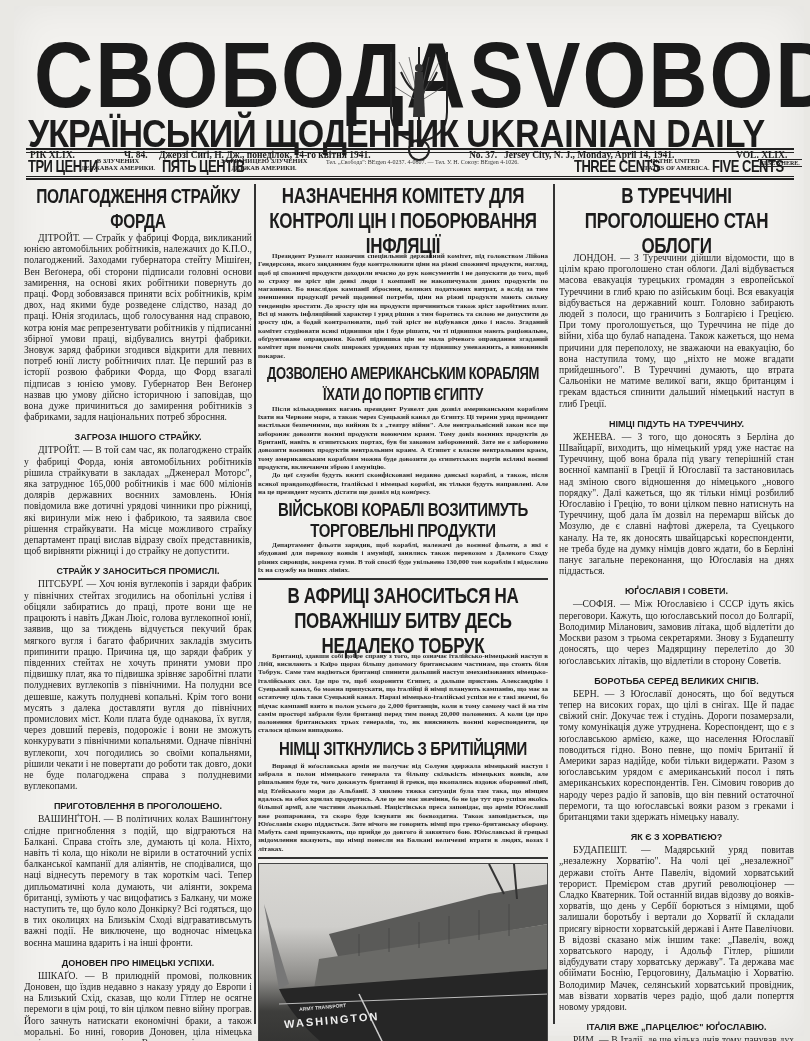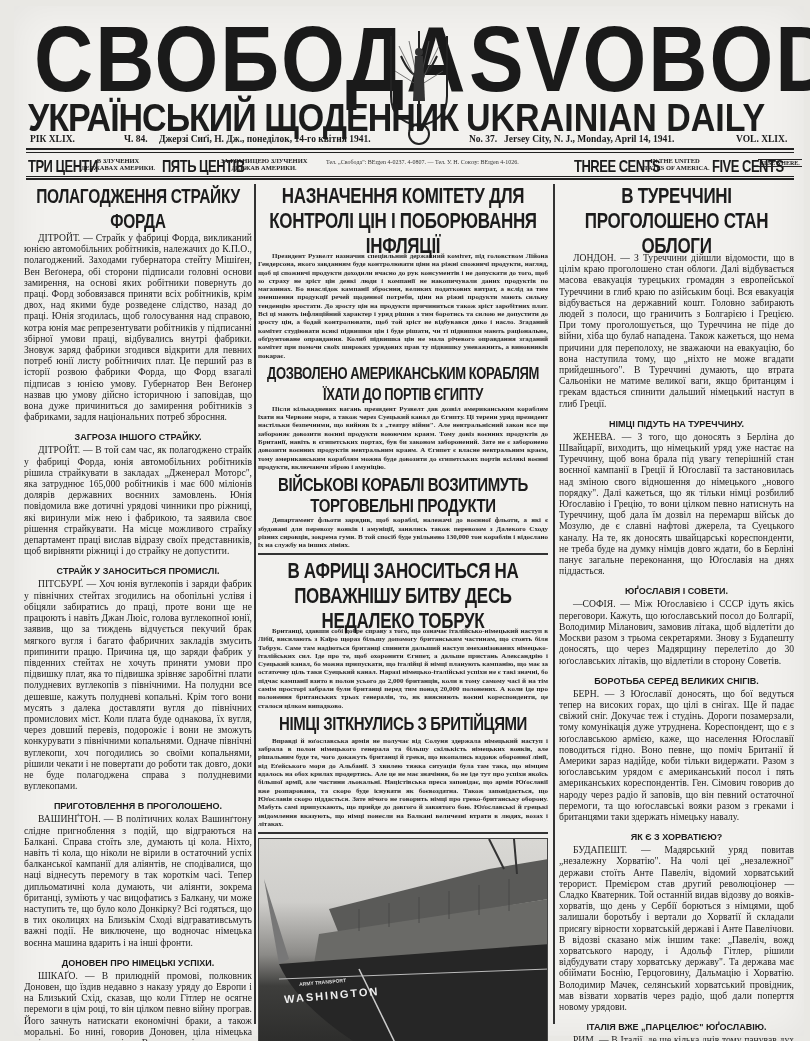--- a/index.html
+++ b/index.html
@@ -9,21 +9,21 @@
     font-family: "Liberation Serif", serif;
     color: #1c1c1c;
     position: relative;
   }
   .page {
     position: absolute; left: 14px; top: 6px; width: 790px; height: 1030px;
     background: #f2f1ee;
     box-shadow: inset 0 0 40px rgba(0,0,0,0.06);
   }
   
-  .mast { position: absolute; left: 0; top: 0; width: 790px; height: 140px; }
+  .mast { position: absolute; left: 0; top: 16px; width: 790px; height: 140px; }
   .title-ua, .title-en {
     position: absolute; top: 8px;
     font-family: "Liberation Sans", sans-serif; font-weight: bold;
     font-size: 82px; letter-spacing: 2px; line-height: 82px;
     transform: scaleY(1.12); transform-origin: top left;
     color: #1a1a1a;
   }
   .title-ua { left: 20px; }
   .title-en { left: 455px; }
   .sub-ua, .sub-en {
@@ -158,20 +158,21 @@
     <div class="sub-hl">ДОНОВЕН ПРО НІМЕЦЬКІ УСПІХИ.</div>
     <p class="body">ШІКАҐО. — В прилюдній промові, полковник Доновен, що їздив недавно з наказу уряду до Европи і на Близький Схід, сказав, що коли Гітлер не осягне перемоги в цім році, то він цілком певно війну програв. Його зачнуть натискати економічні браки, а також моральні. Бо нині, говорив Доновен, ціла німецька нація стала одною армією. Вона може існувати лише так довго, як довго відносить блискучі перемоги. Коли раз-два зазнає невдачі, ціла німецька машина провалиться. Тому Гітлер так обережно підготовляє всякі кампанії і кладе натиск на їх блискуче переведення. Доновен висказувався, що Америка повинна вже зачати конвоювати торговельні кораблі воєнними кораблями.</p>
 
   </div>
 
   <div class="col col-mid">
     <div class="hl-big">НАЗНАЧЕННЯ КОМІТЕТУ ДЛЯ КОНТРОЛІ ЦІН І ПОБОРЮВАННЯ ІНФЛЯЦІЇ</div>
     <p class="body-sm">Президент Рузвелт назначив спеціяльний державний комітет, під головством Лійона Гендерсона, якого завданням буде контролювати ціни на ріжні споживчі продукти, нагляд, щоб ці споживчі продукти доходили вчасно до рук консументів і не допускати до того, щоб зо страху не зріст цін деякі люди і компанії не накопичували даних продуктів по магазинах. Бо внаслідок кампанії збросння, великих податкових витрат, а вслід за тим зменшення продукції речей щоденної потреби, ціни на ріжні продукти мають сильну тенденцію зростати. До зросту цін на продукти причиниться також зріст заробітних плат. Всі ці мають інфляційний характер і уряд рішив з тим боротись та силою не допустити до зросту цін, а бодай контролювати, щоб той зріст не відбувався дико і насло. Згаданий комітет студіювати всякі підвишки цін і буде рішати, чи ті підвишки мають раціональне, обґрунтоване оправдання. Колиб підвишка цін не мала річевого оправдання згаданий комітет при помочи своїх широких урядових прав ту підвишку уневажнить, а виновників покарає.</p>
     <div class="hl-mid" style="font-size:13px">ДОЗВОЛЕНО АМЕРИКАНСЬКИМ КОРАБЛЯМ ЇХАТИ ДО ПОРТІВ ЄГИПТУ</div>
     <p class="body-sm">Після кількадневих вагань президент Рузвелт дав дозвіл американським кораблям їхати на Червоне море, а також через Суецький канал до Єгипту. Ці терени уряд президент настільки безпечними, що вийняв їх з „театру війни". Але невтральнісний закон все ще забороняє довозити воєнні продукти воюючим краям. Тому довіз воєнних продуктів до Британії, навіть в єгипетських портах, був би законом заборонений. Зате не є заборонено довозити воєнних продуктів невтральним краям. А Єгипет є власне невтральним краєм, тому американським кораблям можна буде довозити до єгипетських портів всілякі воєнні продукти, включаючи зброю і амуніцію.</p>
+    <p class="body-sm">До цеї служби будуть вжиті сконфісковані недавно данські кораблі, а також, після всякої правдоподібности, італійські і німецькі кораблі, як тільки будуть направлені. Але на це президент мусить дістати ще дозвіл від конґресу.</p>
     <div class="hl-mid">ВІЙСЬКОВІ КОРАБЛІ ВОЗИТИМУТЬ ТОРГОВЕЛЬНІ ПРОДУКТИ</div>
     <p class="body-sm">Департамент фльоти зарядив, щоб кораблі, належачі до воєнної фльоти, а які є збудовані для перевозу вояків і амуніції, занялись також перевозом з Далекого Сходу різних сировців, зокрема гуми. В той спосіб буде увільнено 130,000 тон кораблів і відослано їх на службу на інших лініях.</p>
     <div class="hr"></div>
     <div class="hl-big">В АФРИЦІ ЗАНОСИТЬСЯ НА ПОВАЖНІШУ БИТВУ ДЕСЬ НЕДАЛЕКО ТОБРУК</div>
     <p class="body-sm">Британці, здавши собі добре справу з того, що означає італійсько-німецький наступ в Лібії, висилають з Каїро щораз більшу допомогу британським частинам, що стоять біля Тобрук. Саме там надіються британці спинити дальший наступ змеханізованих німецько-італійських сил. Іде про те, щоб охоронити Єгипет, а дальше пристань Александрію і Суецький канал, бо можна припускати, що італійці й німці планують кампанію, що має за остаточну ціль таки Суецький канал. Наразі німецько-італійські успіхи не є такі значні, бо підчас кампанії взято в полон усього до 2,000 британців, коли в тому самому часі й на тім самім просторі забрали були британці перед тим понад 20,000 полонених. А коли іде про полонення британських трьох генералів, то, як виясняють воєнні кореспонденти, це сталося цілком випадково.</p>
     <div class="hl-mid">НІМЦІ ЗІТКНУЛИСЬ З БРИТІЙЦЯМИ</div>
     <p class="body-sm">Вправді й юґославська армія не получає від Солуня здержала німецький наступ і забрала в полон німецького генерала та більшу скількість німецьких вояків, але рішальним буде те, чого докажуть британці й греки, що вкопались вздовж оборонної лінії, від Еґейського моря до Альбанії. З хвилею тяжка ситуація була там така, що німцям вдалось на обох крилах продертись. Але це не має значіння, бо не іде тут про успіхи якоїсь більшої армії, але частини льокальні. Націстівська преса заповідає, що армія Юґославії вже розпарована, та скоро буде існувати як боєвоздатна. Також заповідається, що Юґославія скоро піддасться. Зате нічого не говорить німці про греко-британську оборону. Мабуть самі припускають, що прийде до довгого й завзятого бою. Юґославські й грецькі звідомлення вказують, що німці понесли на Балкані величезні втрати в людях, возах і літаках.</p>
     <div class="hr"></div>
 
     <div class="photo">

